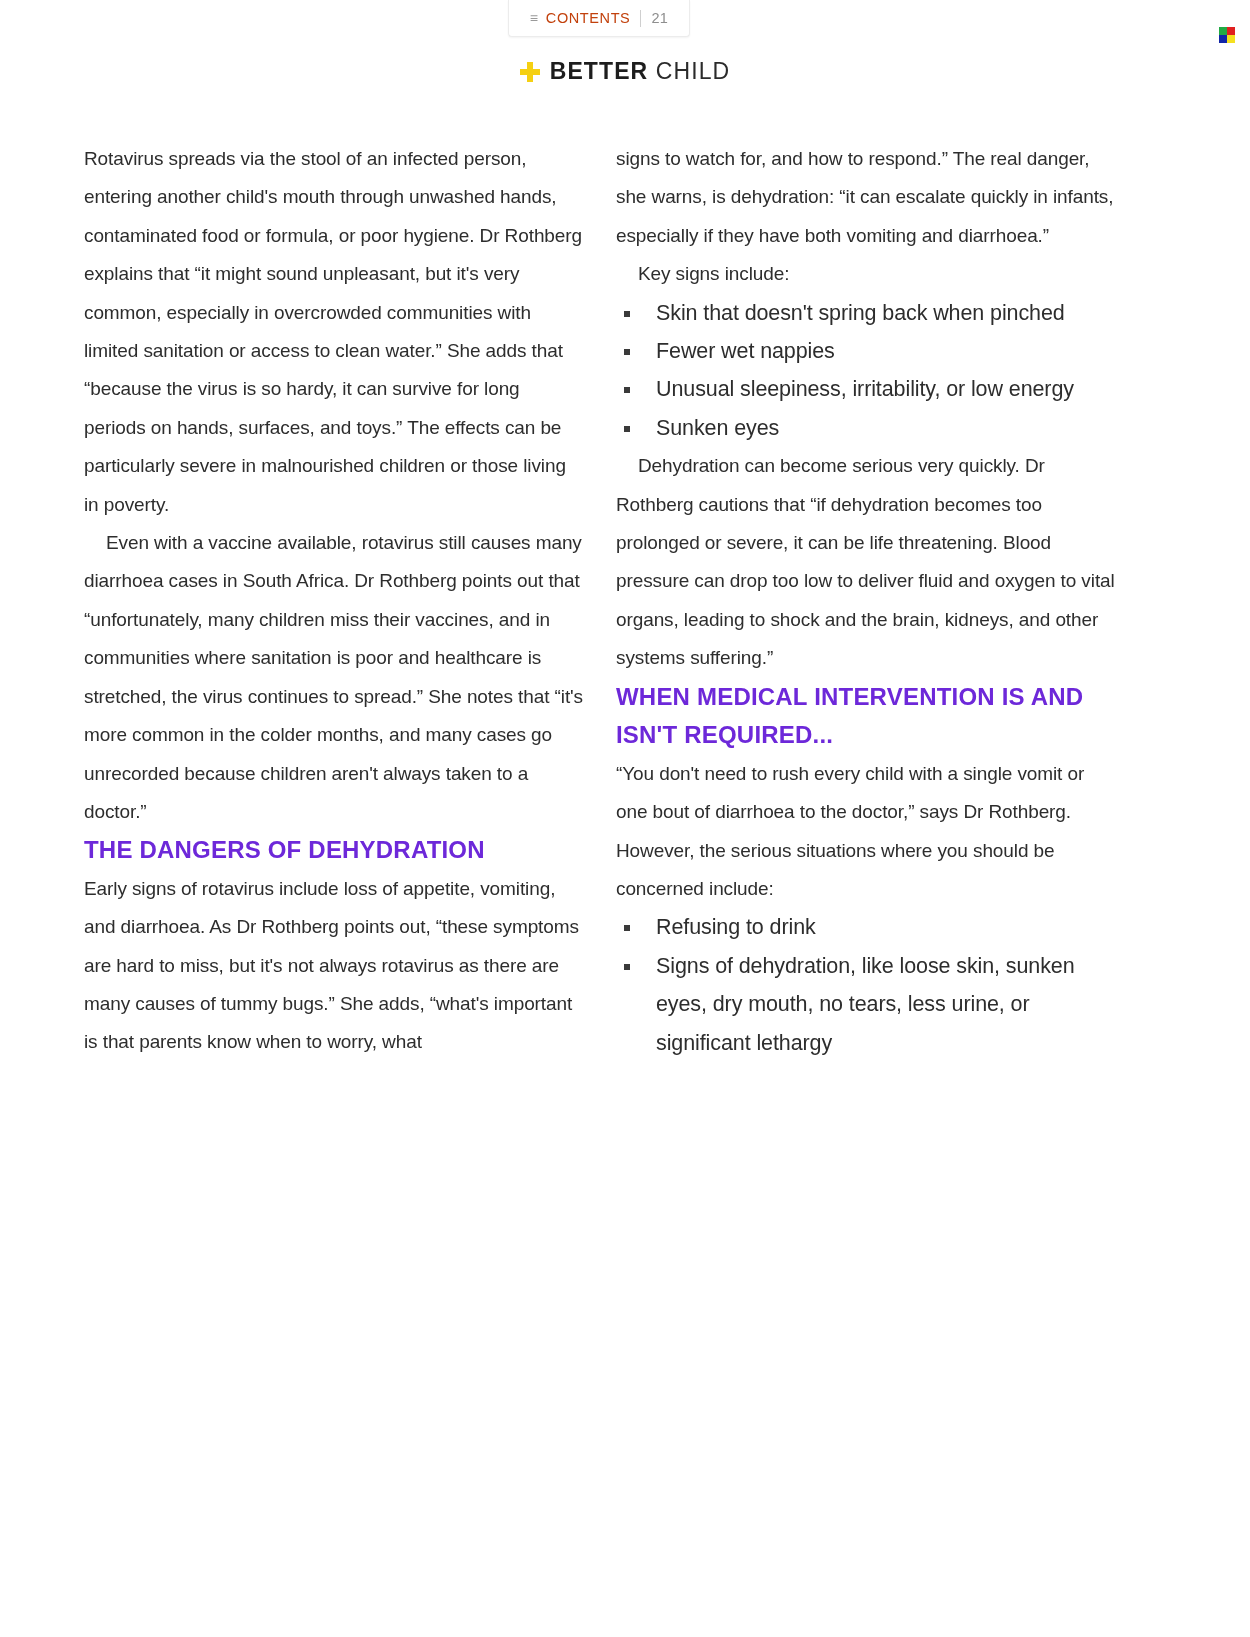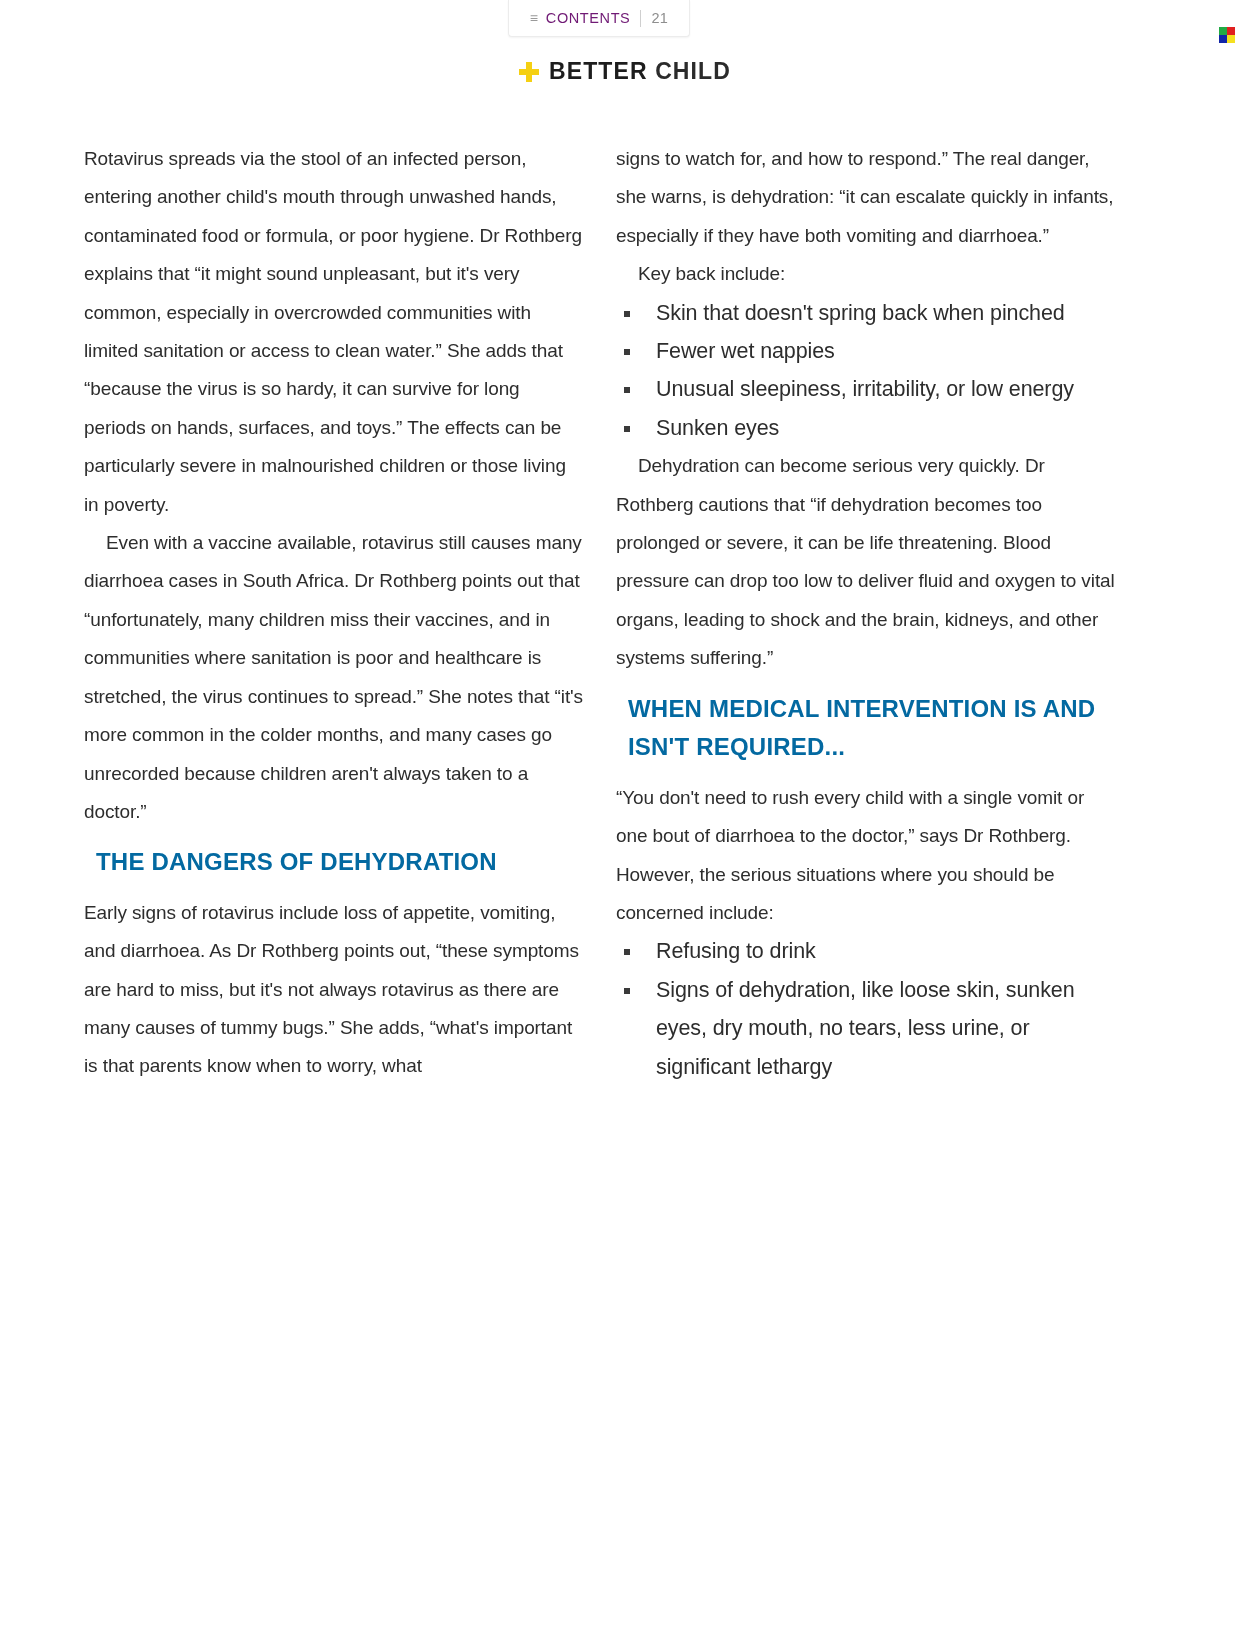--- a/index.html
+++ b/index.html
@@ -43,21 +43,21 @@
   }
   .hamburger-icon {
     font-size: 14px;
     color: #9a9a9a;
     line-height: 1;
     margin-right: 1px;
   }
   .contents-label {
     font-size: 14.5px;
     letter-spacing: 0.6px;
-    color: #701a75;
+    color: #c2410c;
     font-weight: 400;
   }
   .pill-divider {
     width: 1px;
     height: 17px;
     background: #cfcfcf;
     margin: 0 3px;
   }
   .page-number {
     font-size: 14.5px;
@@ -106,21 +106,21 @@
   }
   .plus-mark::after {
     left: 0; top: 7px; width: 20px; height: 6px;
   }
   .brand {
     font-size: 23px;
     letter-spacing: 1.1px;
     line-height: 1;
   }
   .brand .b1 { font-weight: 700; color: #1d1d1d; }
-  .brand .b2 { font-weight: 700; color: #2b2b2b; }
+  .brand .b2 { font-weight: 400; color: #2b2b2b; }
 
   
   .article {
     position: absolute;
     top: 140px;
     left: 84px;
     width: 1085px;
     display: flex;
     gap: 32px;
   }
@@ -132,25 +132,25 @@
     margin: 0;
     font-size: 19px;
     line-height: 38.4px;
     color: #2d2d2d;
     font-weight: 400;
     letter-spacing: -0.1px;
   }
   p.body.indent { text-indent: 22px; }
 
   h2.section-head {
-    margin: 12px;
+    margin: 0;
     font-size: 24px;
     line-height: 38.5px;
     font-weight: 700;
-    color: #0369a1;
+    color: #6d28d9;
     letter-spacing: 0.2px;
     text-transform: uppercase;
   }
   .head-gap-before { margin-top: 37px; }
 
   ul.bullets {
     margin: 0;
     padding: 0;
     list-style: none;
   }
@@ -202,21 +202,21 @@
 
   <div class="col">
     <p class="body">Rotavirus spreads via the stool of an infected person, entering another child's mouth through unwashed hands, contaminated food or formula, or poor hygiene. Dr Rothberg explains that “it might sound unpleasant, but it's very common, especially in overcrowded communities with limited sanitation or access to clean water.” She adds that “because the virus is so hardy, it can survive for long periods on hands, surfaces, and toys.” The effects can be particularly severe in malnourished children or those living in poverty.</p>
     <p class="body indent">Even with a vaccine available, rotavirus still causes many diarrhoea cases in South Africa. Dr Rothberg points out that “unfortunately, many children miss their vaccines, and in communities where sanitation is poor and healthcare is stretched, the virus continues to spread.” She notes that “it's more common in the colder months, and many cases go unrecorded because children aren't always taken to a doctor.”</p>
     <h2 class="section-head head-gap-before">THE DANGERS OF DEHYDRATION</h2>
     <p class="body">Early signs of rotavirus include loss of appetite, vomiting, and diarrhoea. As Dr Rothberg points out, “these symptoms are hard to miss, but it's not always rotavirus as there are many causes of tummy bugs.” She adds, “what's important is that parents know when to worry, what</p>
   </div>
 
   <div class="col">
     <p class="body">signs to watch for, and how to respond.” The real danger, she warns, is dehydration: “it can escalate quickly in infants, especially if they have both vomiting and diarrhoea.”</p>
-    <p class="body indent">Key back include:</p>
+    <p class="body indent">Key signs include:</p>
     <ul class="bullets">
       <li>Skin that doesn't spring back when pinched</li>
       <li>Fewer wet nappies</li>
       <li>Unusual sleepiness, irritability, or low energy</li>
       <li>Sunken eyes</li>
     </ul>
     <p class="body indent">Dehydration can become serious very quickly. Dr Rothberg cautions that “if dehydration becomes too prolonged or severe, it can be life threatening. Blood pressure can drop too low to deliver fluid and oxygen to vital organs, leading to shock and the brain, kidneys, and other systems suffering.”</p>
     <h2 class="section-head head-gap-before">WHEN MEDICAL INTERVENTION IS AND ISN'T REQUIRED...</h2>
     <p class="body">“You don't need to rush every child with a single vomit or one bout of diarrhoea to the doctor,” says Dr Rothberg. However, the serious situations where you should be concerned include:</p>
     <ul class="bullets">

